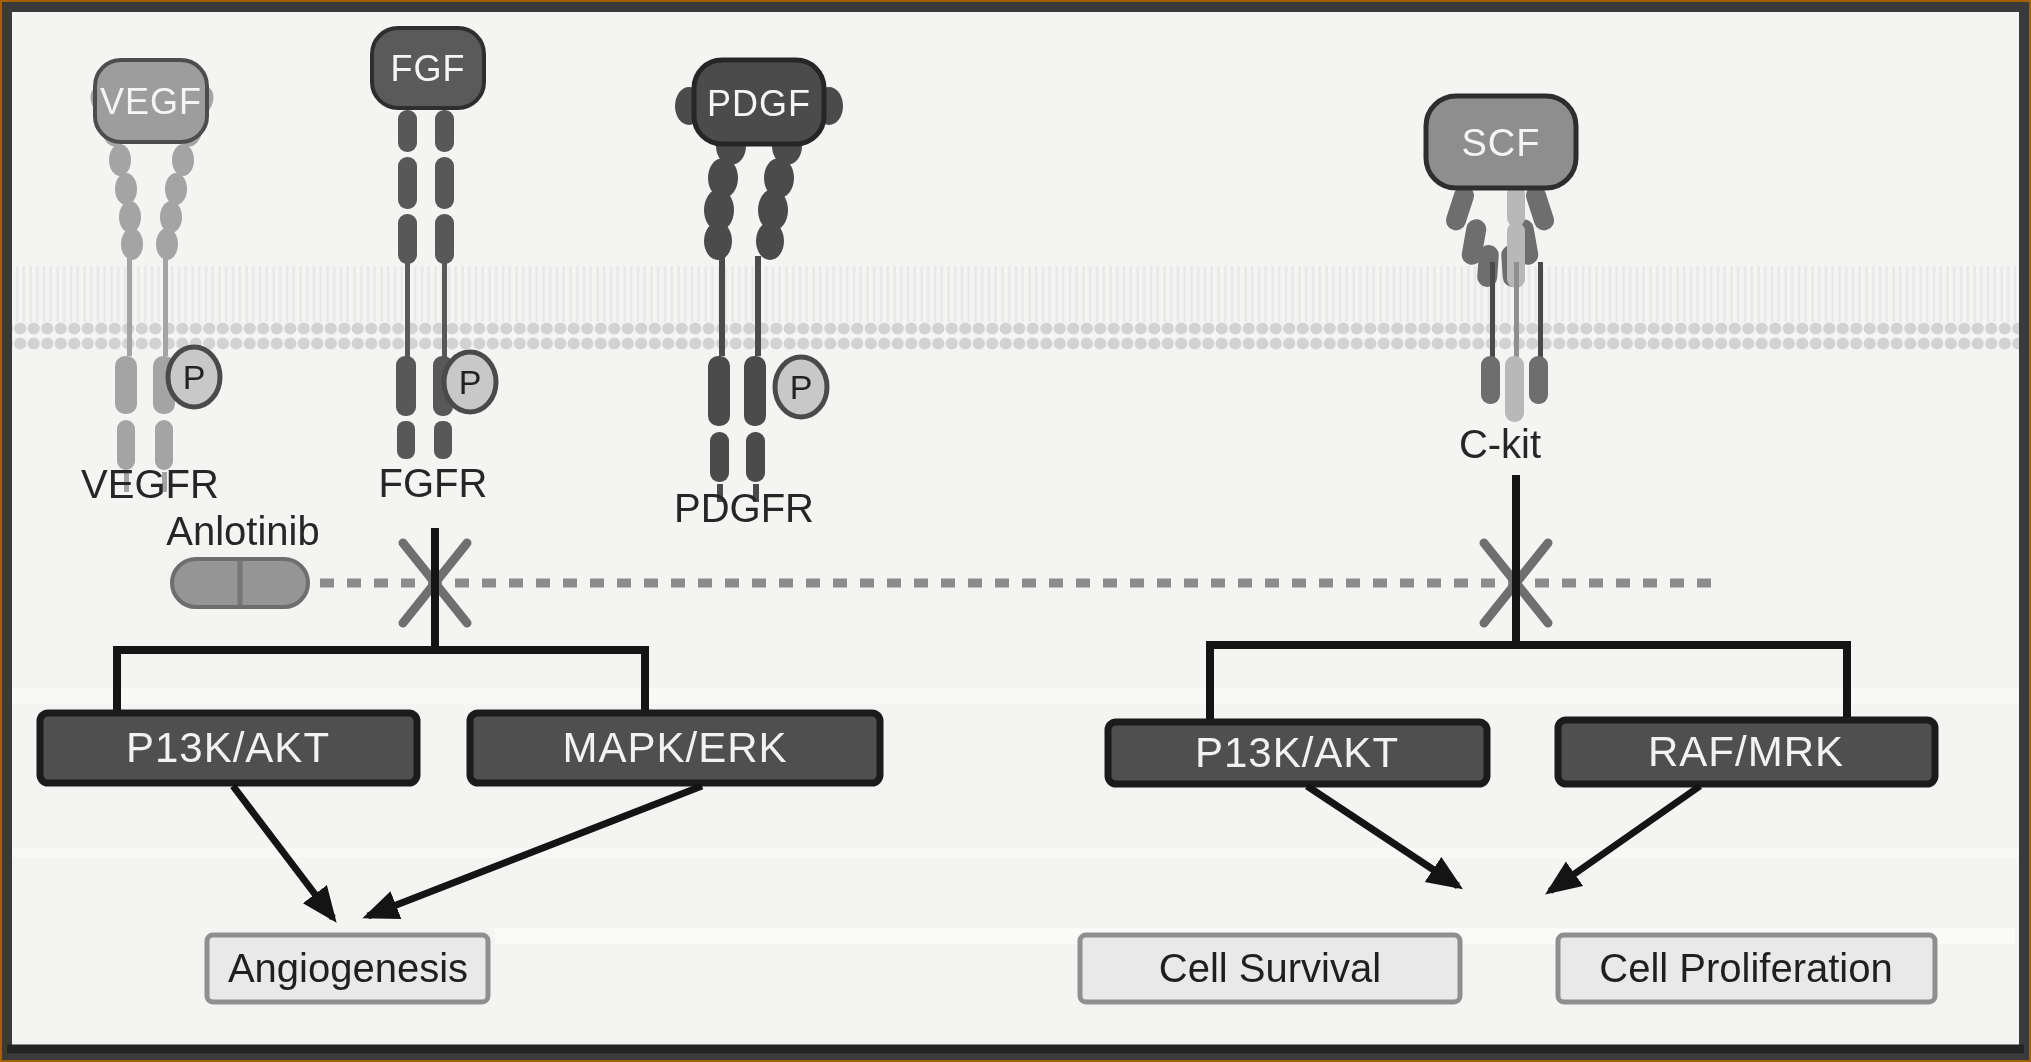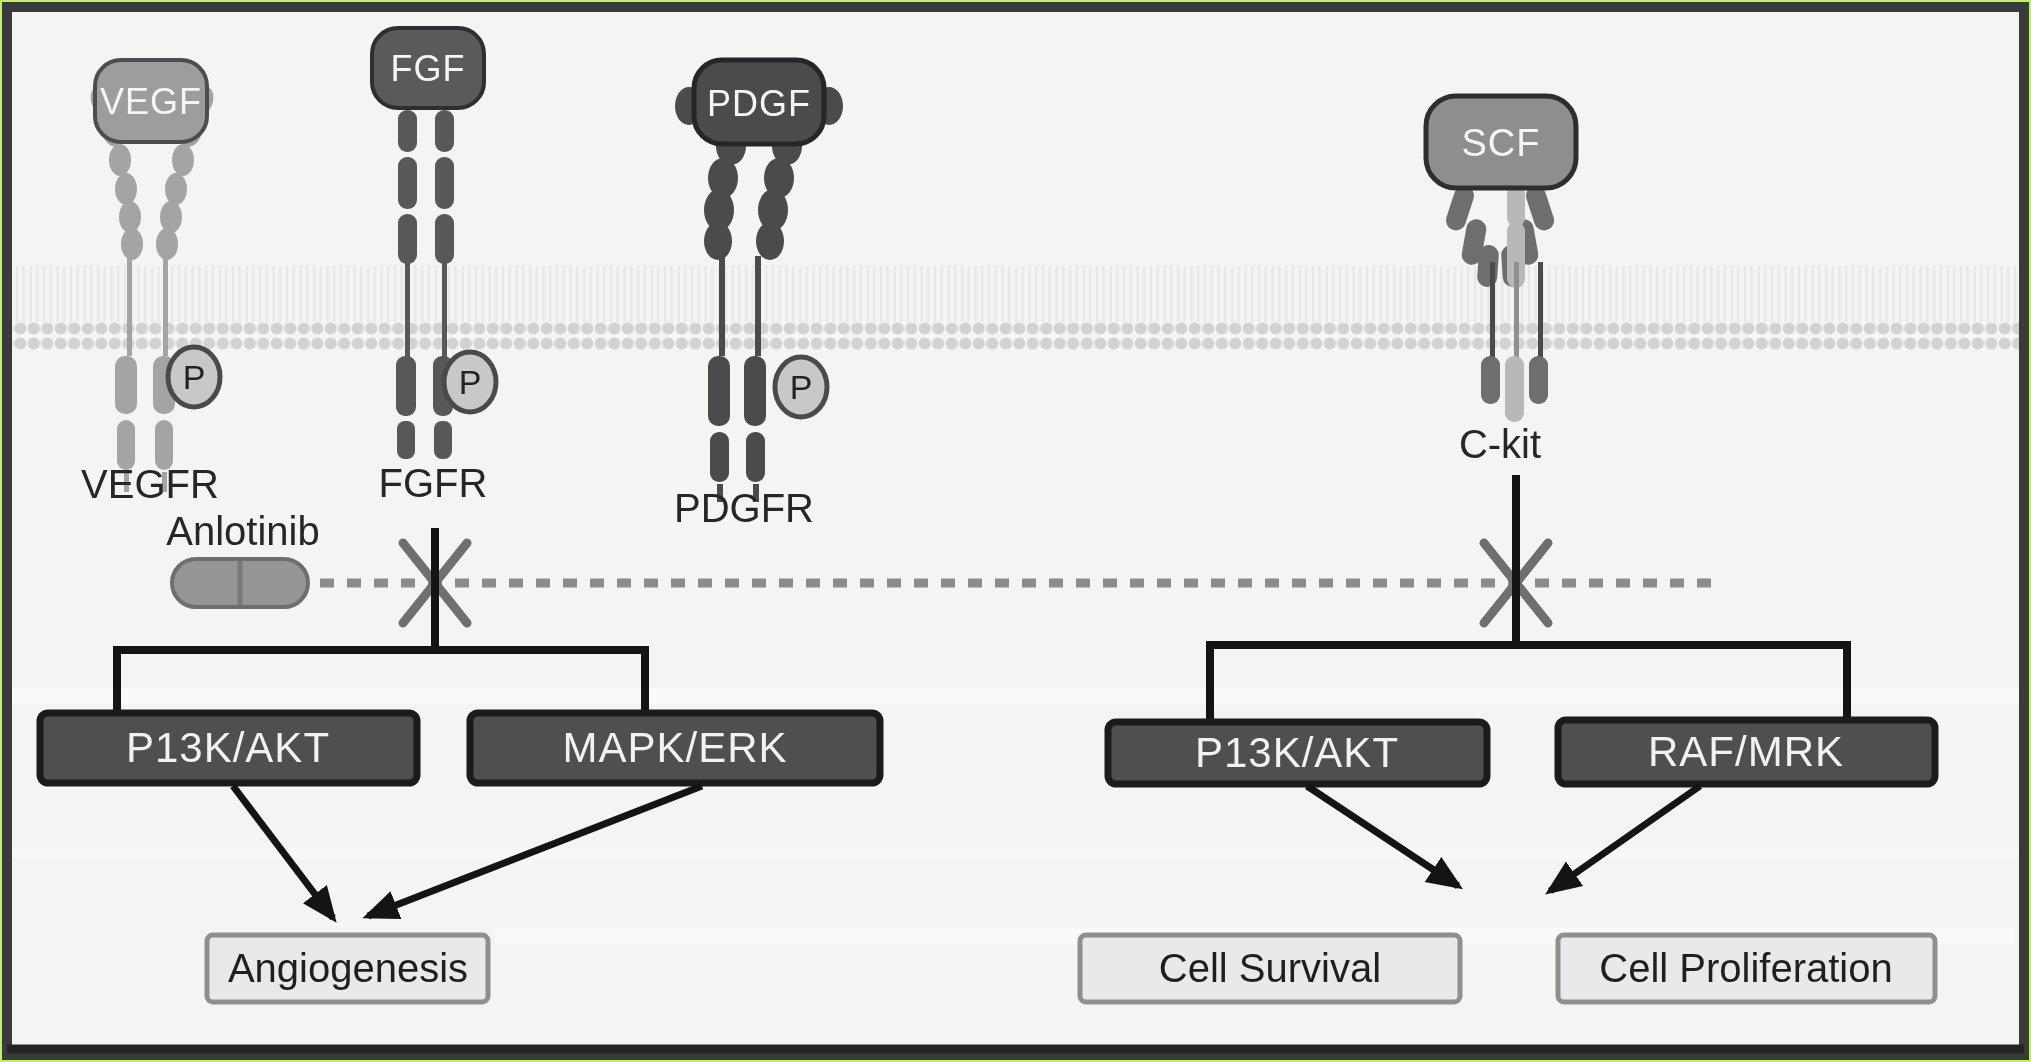--- a/index.html
+++ b/index.html
@@ -1,16 +1,16 @@
 <!DOCTYPE html>
 <html><head>
 <meta charset="utf-8">
 <style>
   html,body{margin:0;padding:0;background:#ffffff;}
-  .stage{width:2031px;height:1062px;position:relative;background:#bef264;
+  .stage{width:2031px;height:1062px;position:relative;background:#a16207;
          font-family:"Liberation Sans", sans-serif;}
   svg{display:block;}
   text{font-family:"Liberation Sans", sans-serif;}
   .lig-label{font-size:36px;font-weight:500;fill:#f5f5f5;letter-spacing:1px;}
   .rec-label{font-size:40px;fill:#262626;}
   .drug-label{font-size:40px;fill:#262626;}
   .pbadge-label{font-size:34px;fill:#222222;font-weight:500;}
   .dark-box-label{font-size:42px;fill:#f2f2f2;letter-spacing:1px;}
   .light-box-label{font-size:40px;fill:#1f1f1f;}
   .tmid{text-anchor:middle;}

